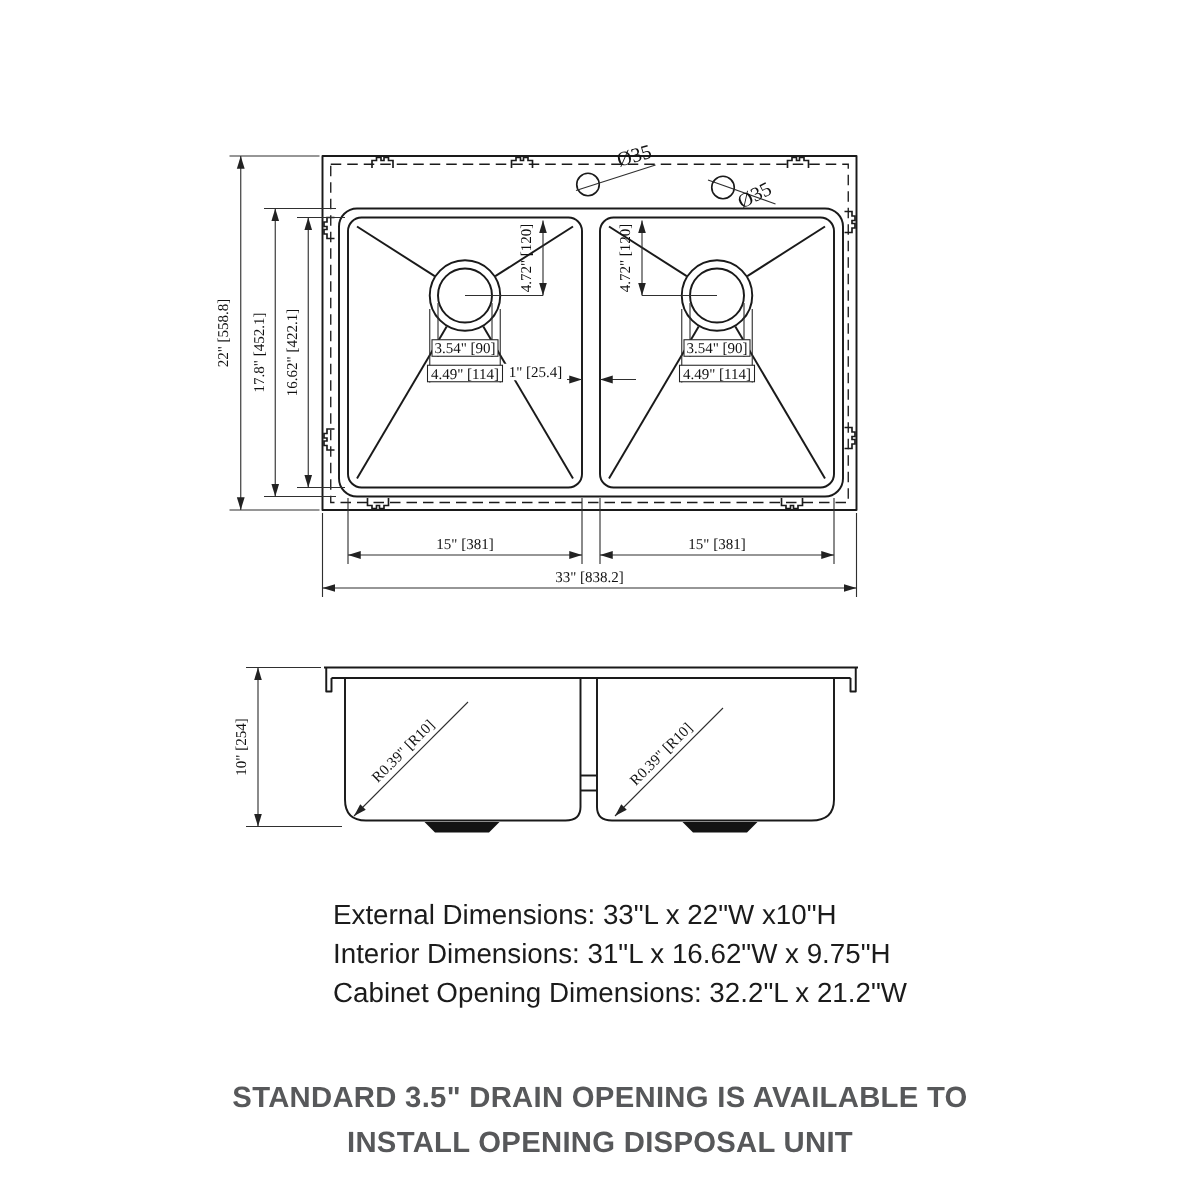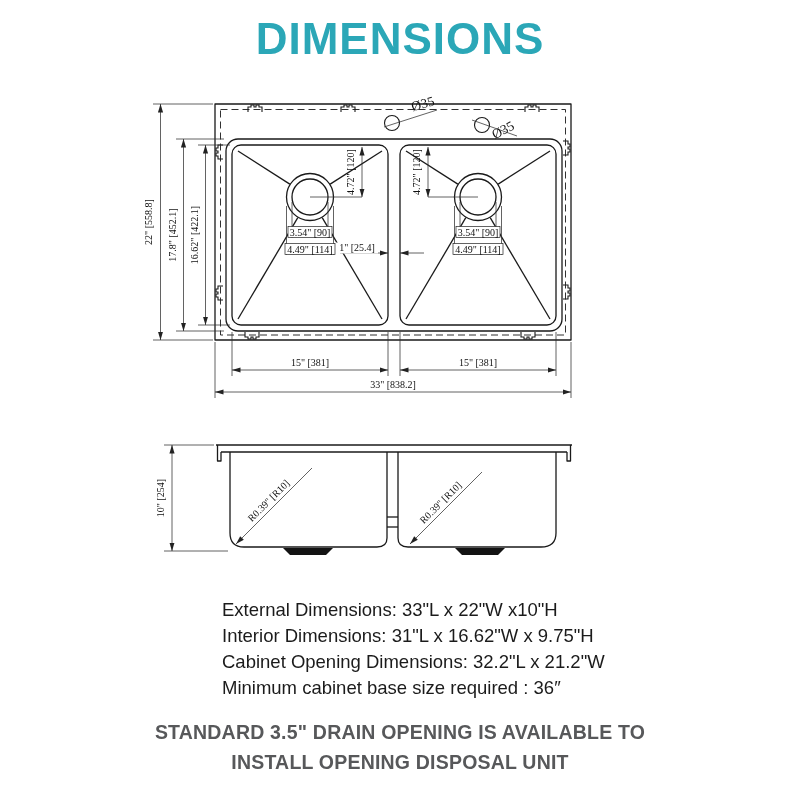--- a/index.html
+++ b/index.html
@@ -20,21 +20,20 @@
   .specs{position:absolute;left:222px;top:597px;font-size:18.5px;line-height:26px;
          color:#1b1b1b;}
   .footer{position:absolute;top:717px;left:0;width:800px;text-align:center;
           font-weight:bold;font-size:19.5px;line-height:30px;color:#57585a;letter-spacing:0.2px;}
 </style>
 </head>
 <body>
 
 <div class="page">
 
-  <h1 class="title">DIMENSIONS</h1>
 
   <svg width="800" height="800" viewBox="0 0 800 800">
     <defs>
       <marker id="ar" markerWidth="10" markerHeight="8" refX="8.5" refY="3" orient="auto-start-reverse" markerUnits="userSpaceOnUse">
         <path d="M0,0.4 L8.5,3 L0,5.6 Z" fill="#222"></path>
       </marker>
       <path id="clip" d="M-7,3 V-2 H-4 V-4 H-1 V-2 H1 V-4 H4 V-2 H7 V3"></path>
     </defs>
 
     <g>
@@ -191,21 +190,20 @@
         <line x1="172" y1="445" x2="172" y2="551" marker-start="url(#ar)" marker-end="url(#ar)"></line>
       </g>
       <text class="d" text-anchor="middle" transform="translate(164,498) rotate(-90)">10" [254]</text>
     </g>
   </svg>
 
   <div class="specs">
     <div>External Dimensions: 33"L x 22"W x10"H</div>
     <div>Interior Dimensions: 31"L x 16.62"W x 9.75"H</div>
     <div>Cabinet Opening Dimensions: 32.2"L x 21.2"W</div>
-    <div>Minimum cabinet base size required : 36″</div>
   </div>
 
   <div class="footer">
     <div>STANDARD 3.5" DRAIN OPENING IS AVAILABLE TO</div>
     <div>INSTALL OPENING DISPOSAL UNIT</div>
   </div>
 
 </div>
 
 </body></html>

